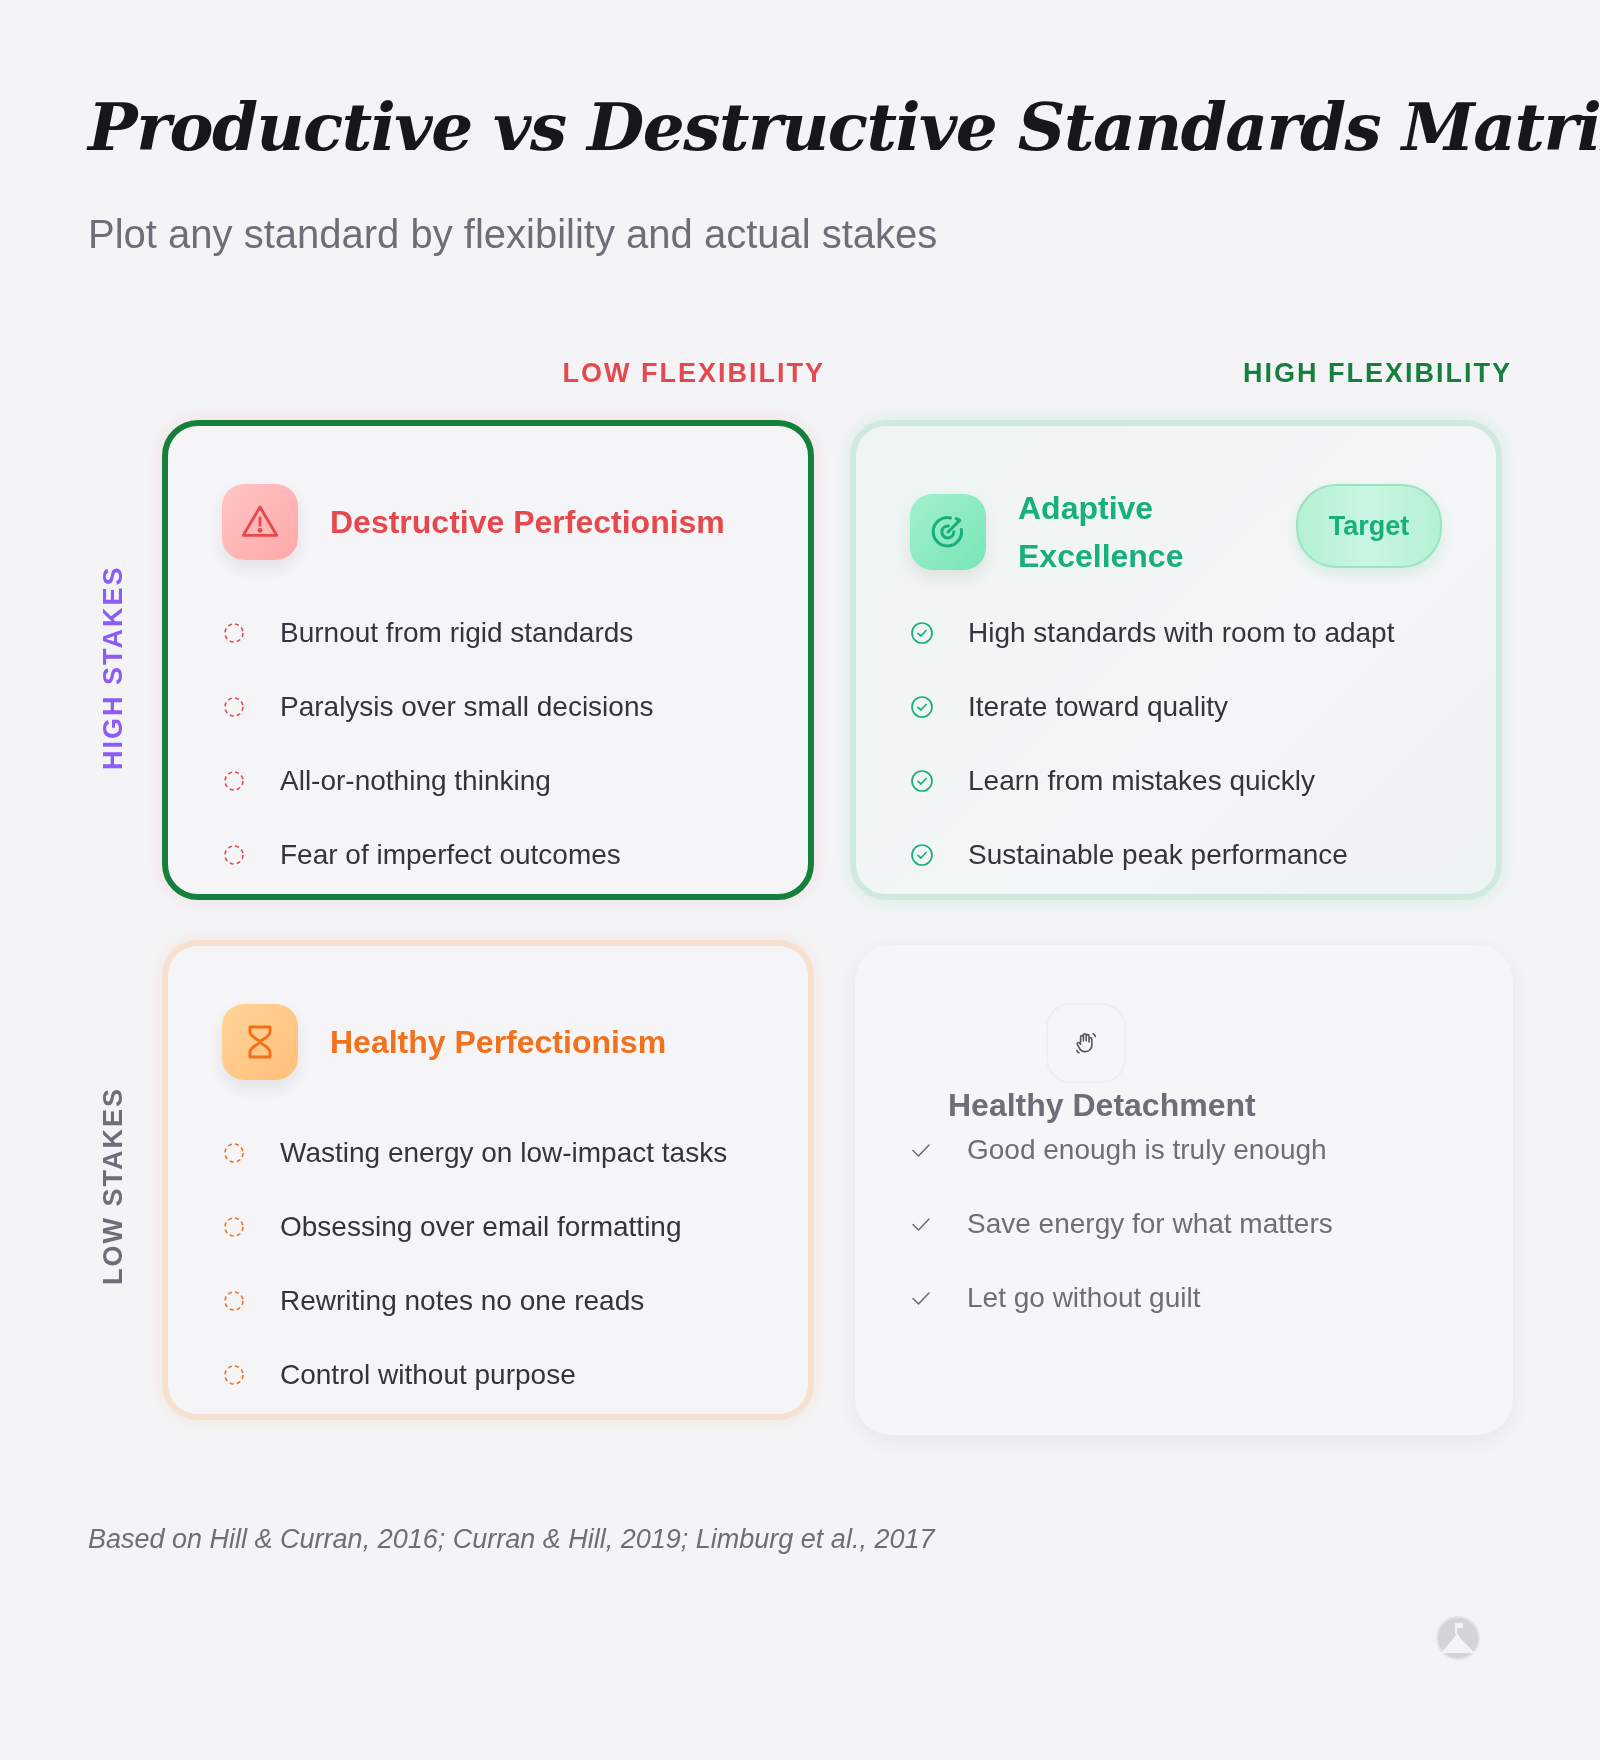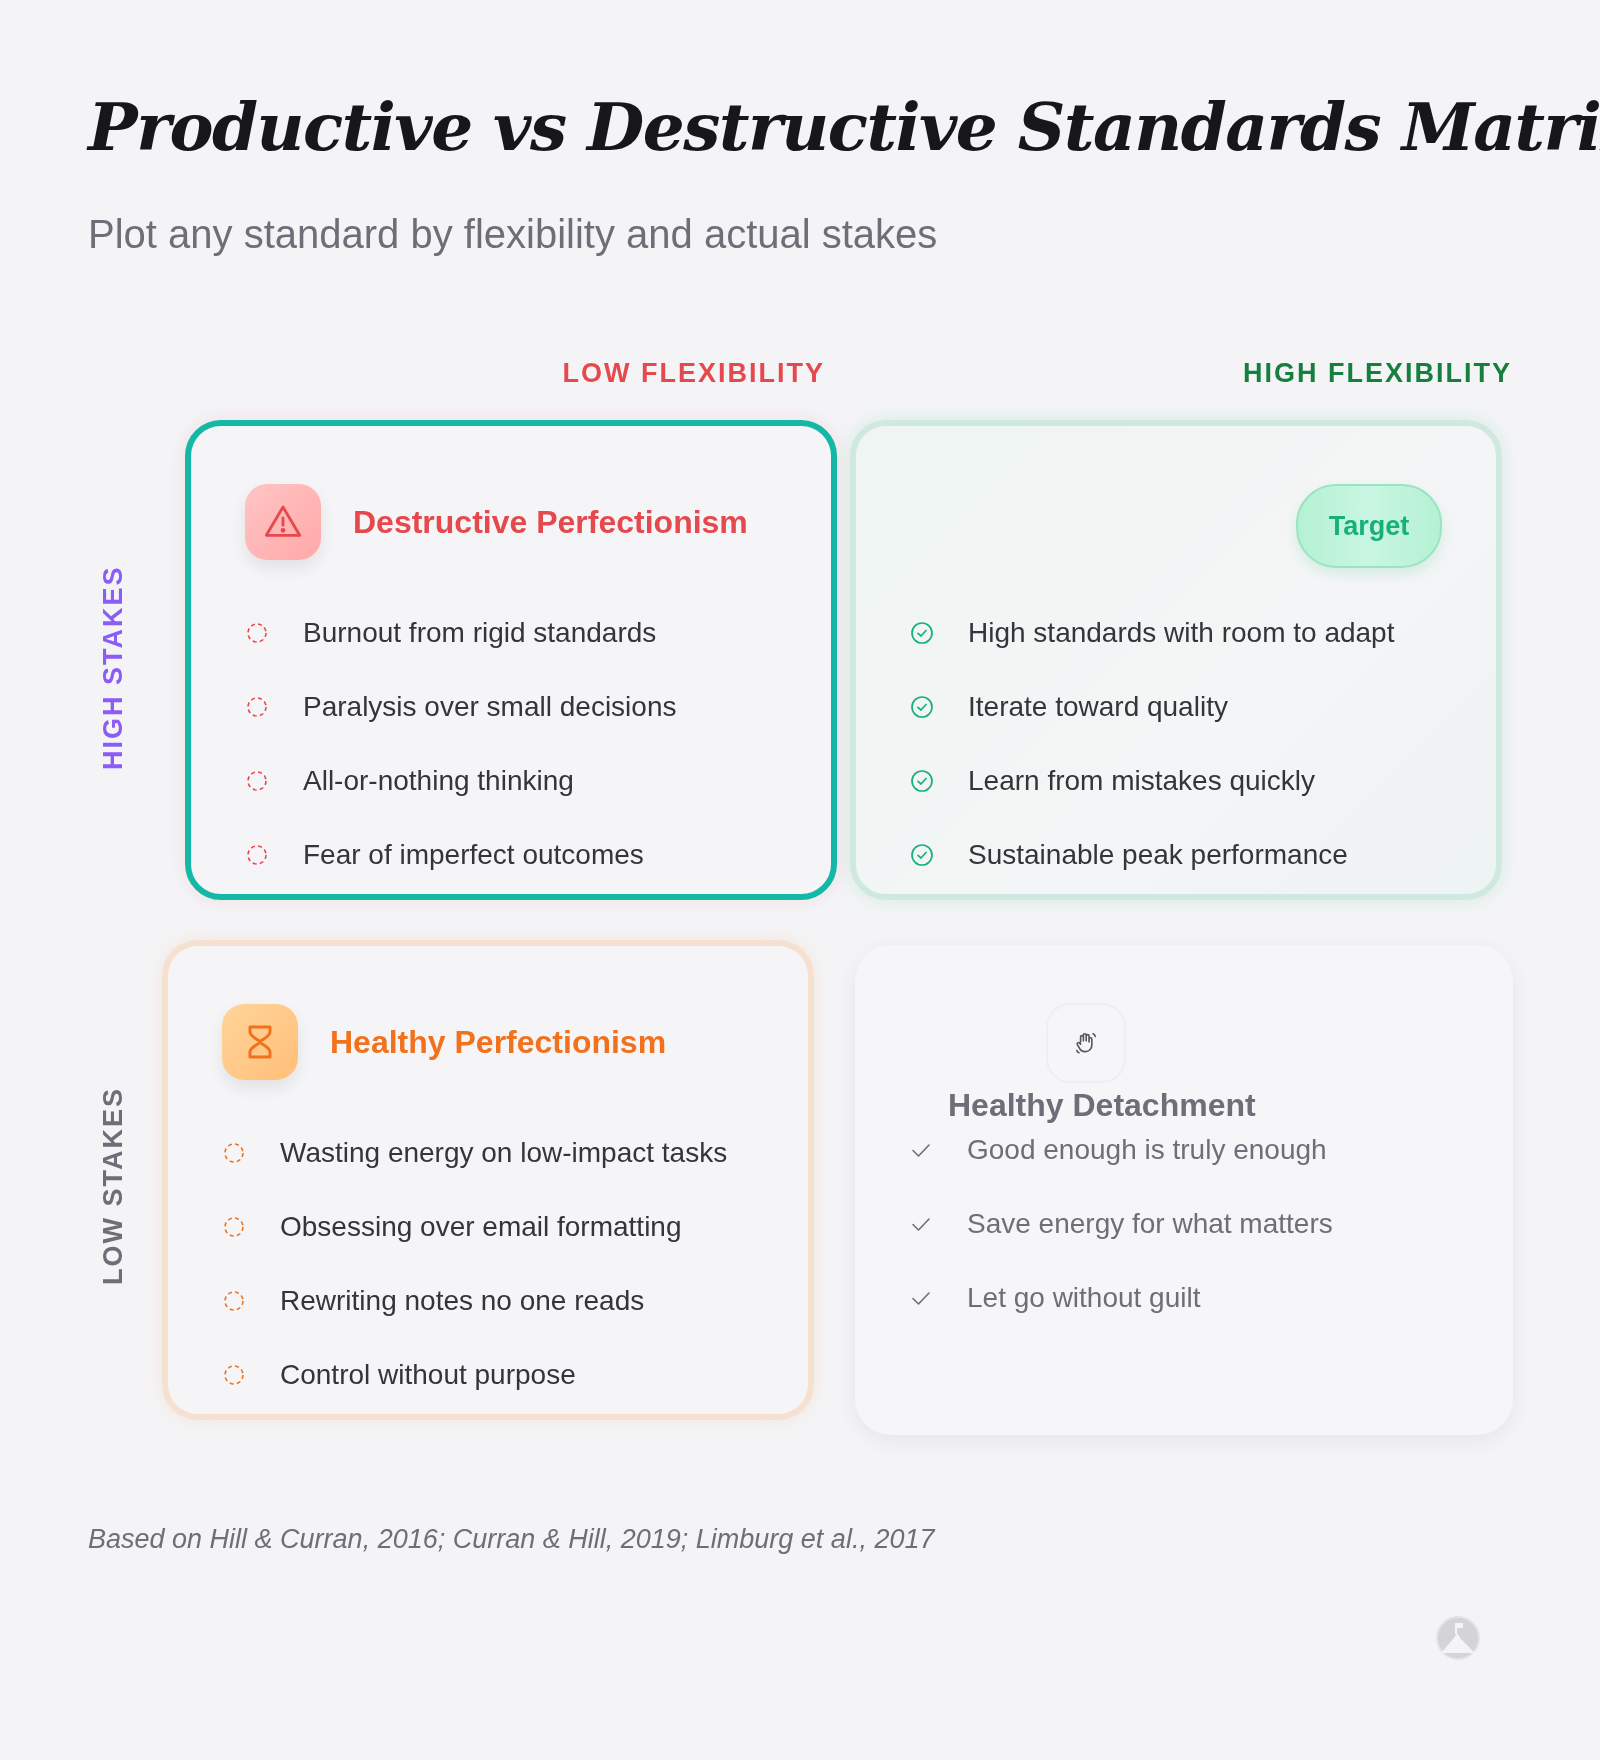--- a/index.html
+++ b/index.html
@@ -27,21 +27,21 @@
     position:absolute; font-size:27px; font-weight:bold; letter-spacing:2px;
     transform:rotate(-90deg); transform-origin:left top; white-space:nowrap;
   }
   .row-high { left:98px; top:770px; color:#8b5cf6; }
   .row-low { left:98px; top:1285px; color:#6e6e78; }
 
   .card {
     position:absolute; width:652px; height:480px; border-radius:36px;
     background:#f5f5f7; box-sizing:border-box;
   }
-  .card.red { left:162px; top:420px; border:6px solid #14b8a6; box-shadow:0 0 18px rgba(240,160,170,0.25);margin-left:23px; }
+  .card.red { left:162px; top:420px; border:6px solid #15803d; box-shadow:0 0 18px rgba(240,160,170,0.25); }
   .card.green { left:850px; top:420px; border:6px solid #cfe9df; box-shadow:0 0 18px rgba(120,210,170,0.25);
     background:linear-gradient(135deg,#eef5f2 0%,#f4f5f6 55%,#eef3f4 100%); }
   .card.orange { left:162px; top:940px; border:6px solid #f6e0d0; box-shadow:0 0 18px rgba(245,180,130,0.2); }
   .card.gray { left:855px; top:945px; width:658px; height:490px; border:none;
     box-shadow:0 6px 22px rgba(0,0,0,0.06); background:#f6f6f8; }
 
   .card-head { position:absolute; left:54px; top:58px; display:flex; align-items:center; }
   .card.gray .card-head { left:61px; top:60px;flex-direction:column; }
   .icon-box {
     width:76px; height:76px; border-radius:22px; display:flex; align-items:center; justify-content:center;
@@ -126,20 +126,31 @@
           <svg width="22" height="22" viewBox="0 0 22 22">
             <circle cx="11" cy="11" r="9" fill="none" stroke="#e5484d" stroke-width="1.6" stroke-dasharray="4 3.2"></circle>
           </svg>
         </span>
         <span>Fear of imperfect outcomes</span>
       </li>
   </ul>
 </div>
 
 <div class="card green">
+  <div class="card-head">
+    <div class="icon-box green">
+      <svg width="40" height="40" viewBox="0 0 24 24" fill="none" stroke="#17b07a" stroke-width="1.8" stroke-linecap="round">
+        <path d="M20 10.5 A8.5 8.5 0 1 1 13.5 3.6"></path>
+          <path d="M15.5 11.8 A3.6 3.6 0 1 1 12.2 8.4"></path>
+          <line x1="12" y1="12" x2="19" y2="5"></line>
+          <line x1="17" y1="4" x2="19" y2="5"></line>
+      </svg>
+    </div>
+    <div class="card-title t-green">Adaptive Excellence</div>
+  </div>
   <div class="badge">Target</div>
   <ul class="items">
     <li>
         <span class="bul">
           <svg width="24" height="24" viewBox="0 0 24 24" fill="none" stroke="#17b07a" stroke-width="1.7" stroke-linecap="round" stroke-linejoin="round">
             <circle cx="12" cy="12" r="10"></circle>
             <path d="M8 12.3 L11 15 L16 9.5"></path>
           </svg>
         </span>
         <span>High standards with room to adapt</span>

